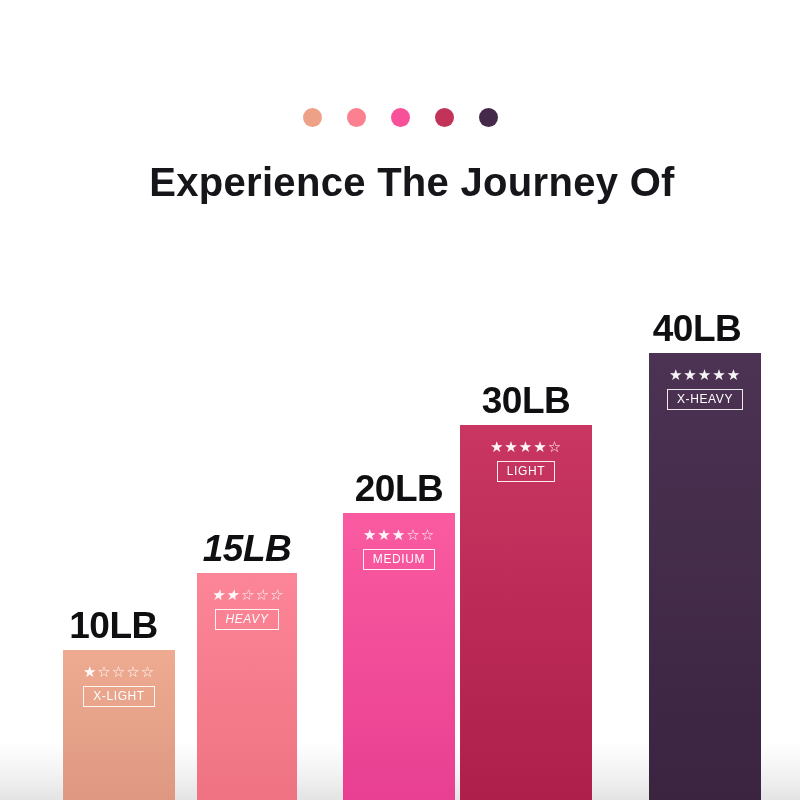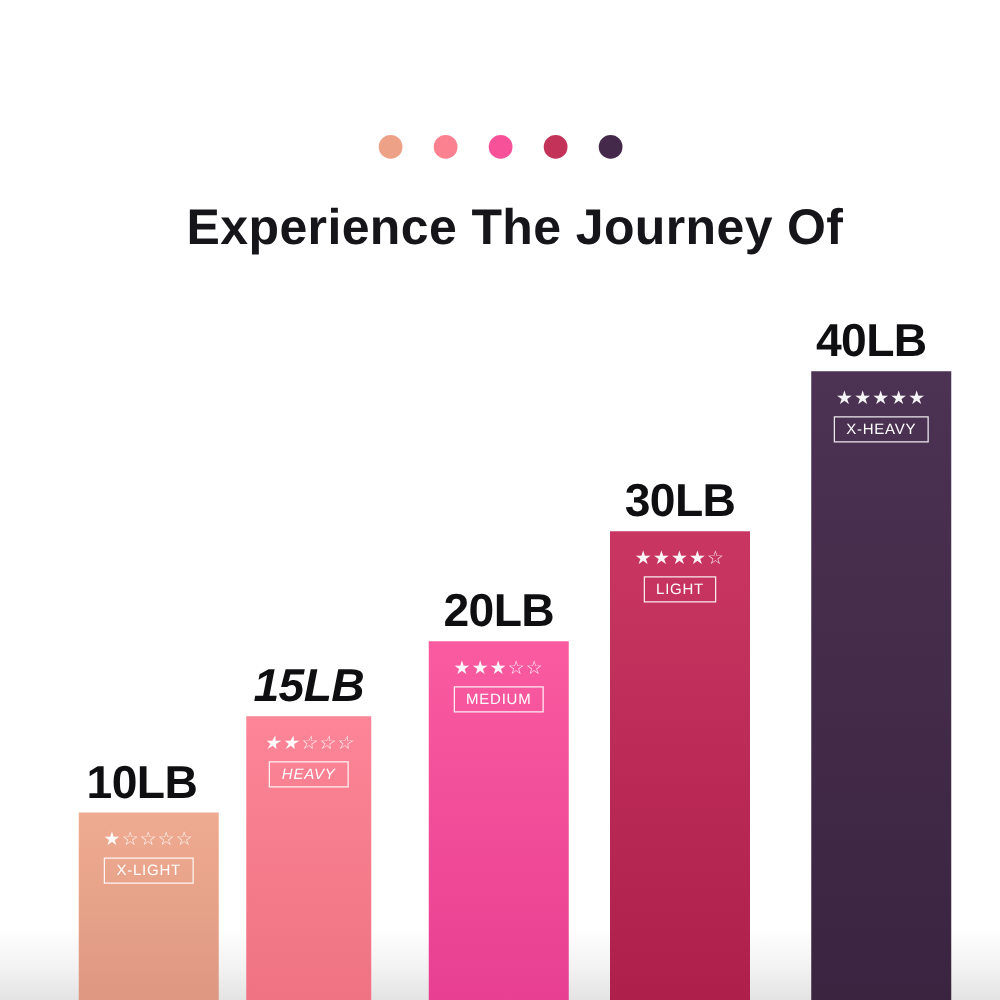--- a/index.html
+++ b/index.html
@@ -177,31 +177,31 @@
     <div class="bar-group" style="left: 343px; width: 112px; height: 287px;">
       <div class="bar-value">20LB</div>
       <div class="bar" style="background: linear-gradient(rgb(250, 91, 160) 0%, rgb(232, 63, 146) 100%);">
         <div class="bar-badge">
           <div class="stars">★★★☆☆</div>
           <div class="level-box">MEDIUM</div>
         </div>
       </div>
     </div>
 
-    <div class="bar-group" style="left: 488px; width: 112px; height: 375px;">
+    <div class="bar-group" style="left: 460px; width: 132px; height: 375px;">
       <div class="bar-value">30LB</div>
       <div class="bar" style="background: linear-gradient(rgb(201, 54, 98) 0%, rgb(174, 31, 76) 100%);">
         <div class="bar-badge">
           <div class="stars">★★★★☆</div>
           <div class="level-box">LIGHT</div>
         </div>
       </div>
     </div>
 
-    <div class="bar-group" style="left: 633px; width: 112px; height: 503px; padding-left: 16px;">
+    <div class="bar-group" style="left: 633px; width: 112px; height: 447px; padding-left: 16px;">
       <div class="bar-value">40LB</div>
       <div class="bar" style="background: linear-gradient(rgb(76, 50, 83) 0%, rgb(58, 36, 64) 100%);">
         <div class="bar-badge">
           <div class="stars">★★★★★</div>
           <div class="level-box">X-HEAVY</div>
         </div>
       </div>
     </div>
 
   </div>

